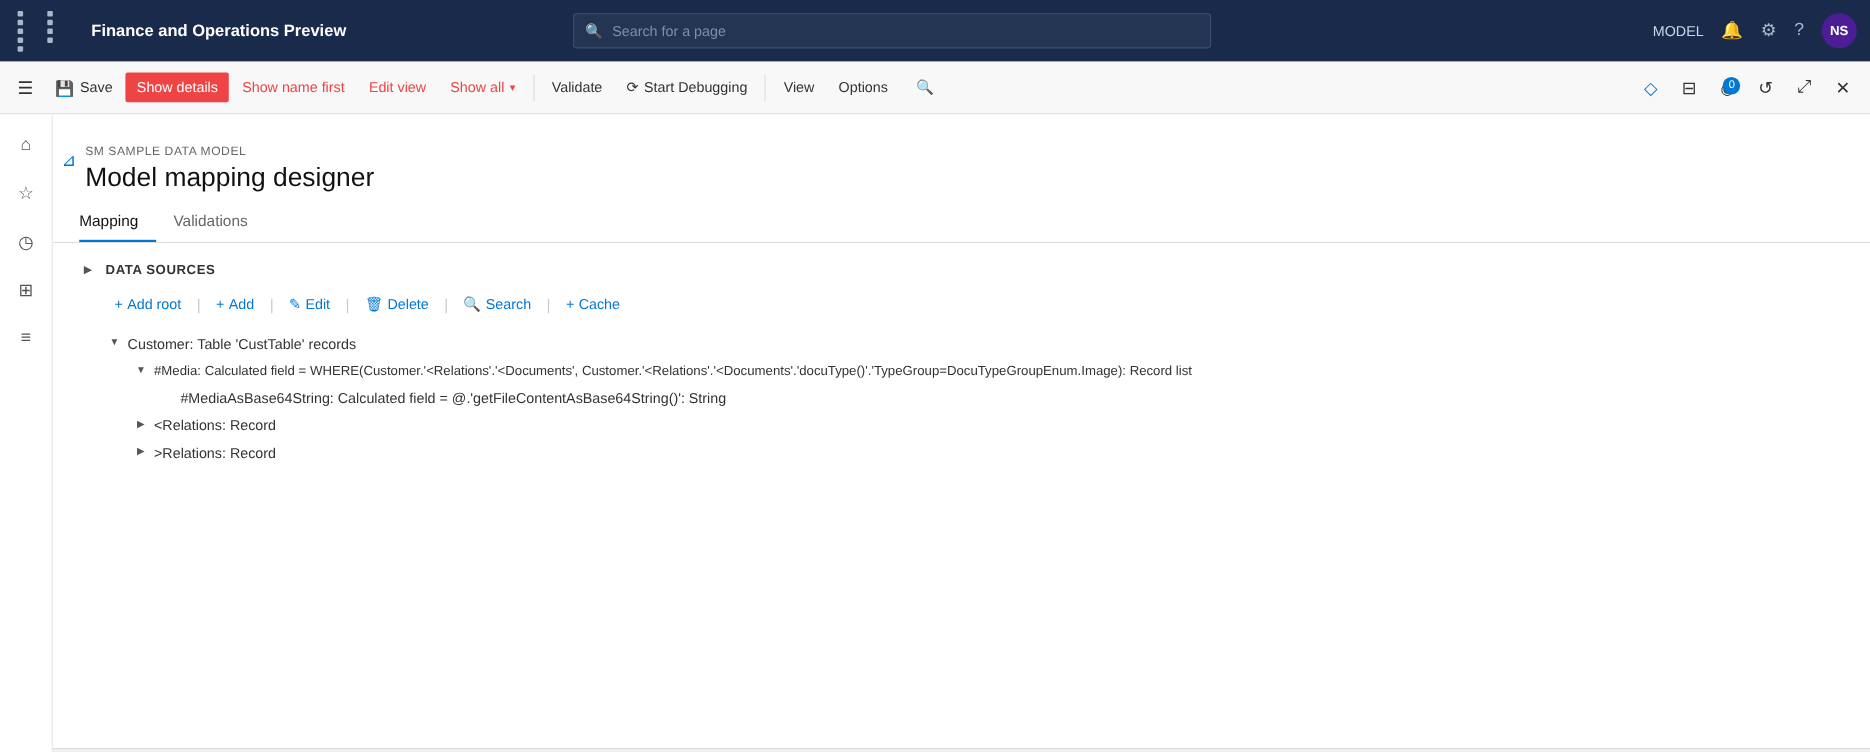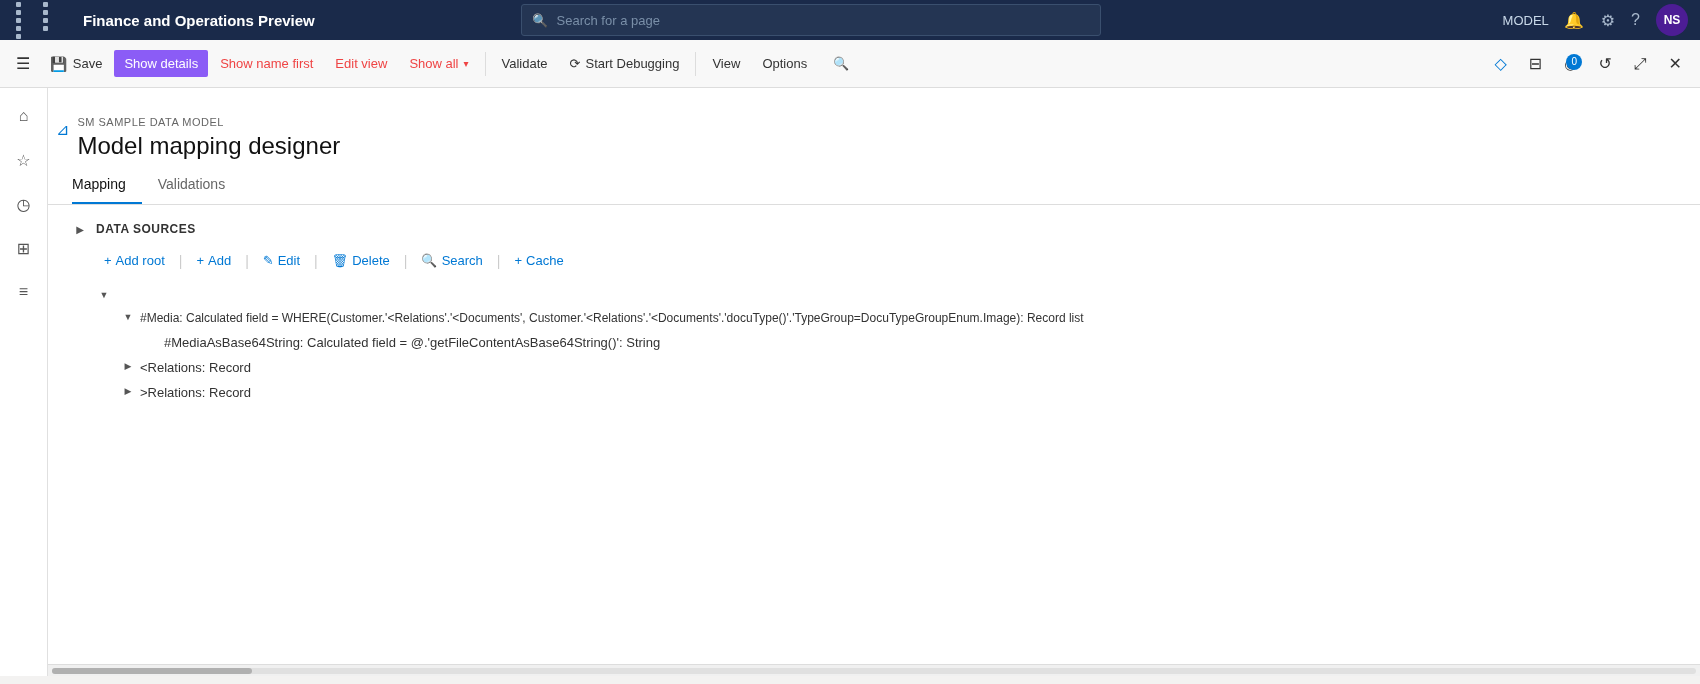--- a/index.html
+++ b/index.html
@@ -1,21 +1,21 @@
 <!DOCTYPE html>
 <html><head>
   <meta charset="utf-8">
   <style>
     * { box-sizing: border-box; margin: 0; padding: 0; }
     body { font-family: 'Segoe UI', Arial, sans-serif; font-size: 14px; background: #f3f2f1; overflow: hidden; width: 1700px; height: 684px; }
 
     
     .top-nav {
       background: #1a2a4a;
-      height: 40px;
+      height: 56px;
       display: flex;
       align-items: center;
       padding: 0 12px;
       gap: 12px;
     }
     .top-nav-grid {
       display: grid;
       grid-template-columns: 24px 24px;
       gap: 3px;
       cursor: pointer;
@@ -89,21 +89,21 @@
       padding: 6px 10px;
       border: none;
       background: transparent;
       cursor: pointer;
       font-size: 13px;
       color: #333;
       border-radius: 2px;
       white-space: nowrap;
     }
     .toolbar-btn.active {
-      background: #8b5cf6;
+      background: #ef4444;
       color: white;
     }
     .toolbar-btn.link-style {
       color: #ef4444;
       font-size: 13px;
     }
     .toolbar-divider { width: 1px; height: 24px; background: #ddd; margin: 0 4px; }
     .toolbar-badge {
       background: #0078d4;
       color: white;
@@ -461,20 +461,23 @@
         <button class="action-btn">
           <span>+</span>
           <span>Cache</span>
         </button>
       </div>
 
       <div class="tree">
 
         <div class="tree-item indent-1">
           <div class="tree-expand">▼</div>
+          <div class="tree-item-content">
+            <span>Customer: Table 'CustTable' records</span>
+          </div>
         </div>
 
         <div class="tree-item indent-2">
           <div class="tree-expand">▼</div>
           <div class="tree-item-content">
             <span style="font-size:12px;">#Media: Calculated field = WHERE(Customer.'&lt;Relations'.'&lt;Documents', Customer.'&lt;Relations'.'&lt;Documents'.'docuType()'.'TypeGroup=DocuTypeGroupEnum.Image): Record list</span>
           </div>
         </div>
 
 

